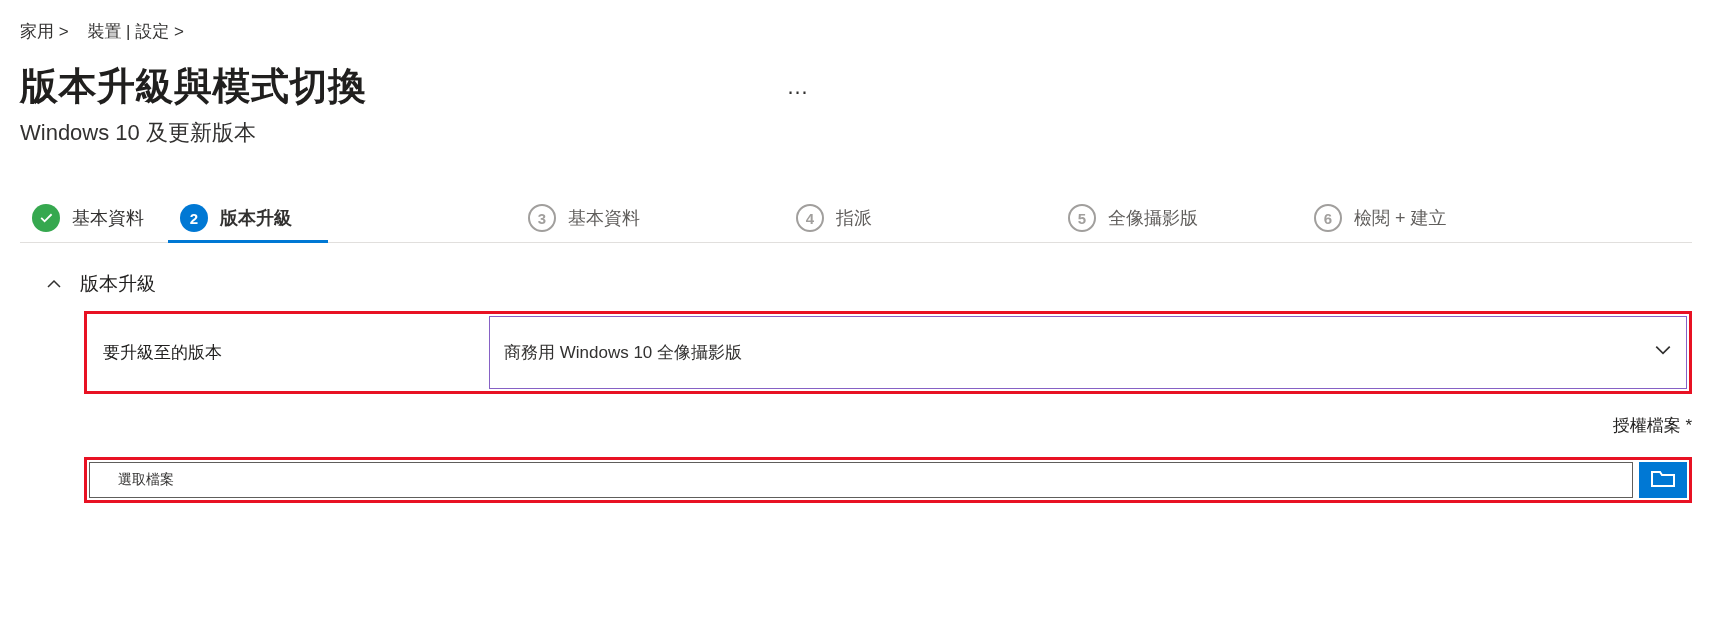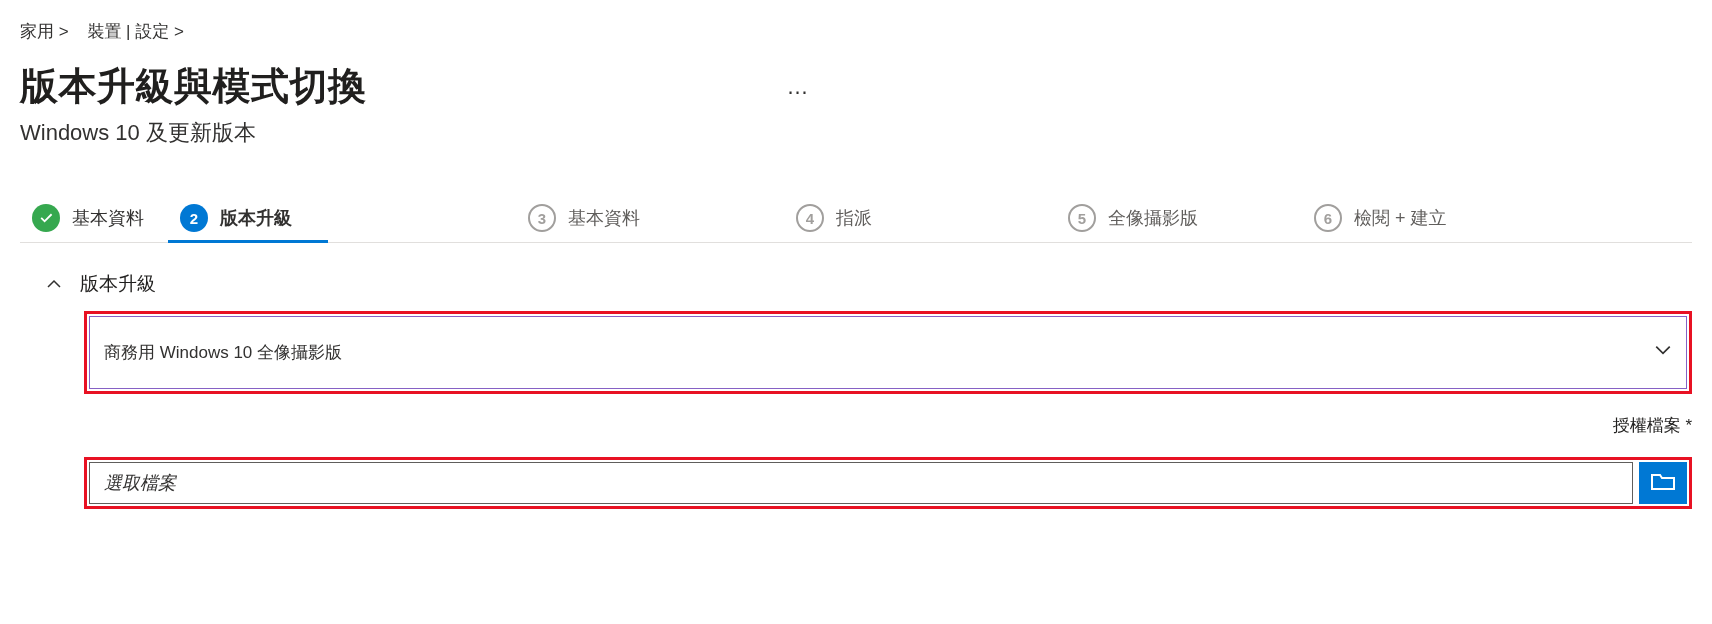--- a/index.html
+++ b/index.html
@@ -146,26 +146,25 @@
       padding-left: 14px;
       text-align: right;
     }
     .file-row {
       display: flex;
       align-items: stretch;
     }
     .file-input {
       flex: 1;
       border: 1px solid #605e5c;
-      padding: 8px 14px;
-      font-size: 18px;
+      padding: 8px 28px;
+      font-size: 14px;
       color: #323130;
       background: #fff;
       cursor: pointer;
-      font-style: italic;
     }
     .file-btn {
       width: 48px;
       background: #0078d4;
       display: flex;
       align-items: center;
       justify-content: center;
       cursor: pointer;
       margin-left: 6px;
     }
@@ -221,20 +220,21 @@
     <span class="chevron">
       <svg viewBox="0 0 16 16">
           <path d="M2 11 L8 5 L14 11" stroke="#323130" stroke-width="1.5" fill="none"></path>
         </svg>
     </span>
     <span>版本升級</span>
   </div>
 
   <div class="highlight-box">
     <div class="row">
+      <div class="field-label">要升級至的版本</div>
       <div class="dropdown">
         <span>商務用 Windows 10 全像攝影版</span>
         <span class="chev-down">
           <svg viewBox="0 0 16 16">
               <path d="M2 5 L8 11 L14 5" stroke="#323130" stroke-width="1.5" fill="none"></path>
             </svg>
         </span>
       </div>
     </div>
   </div>

